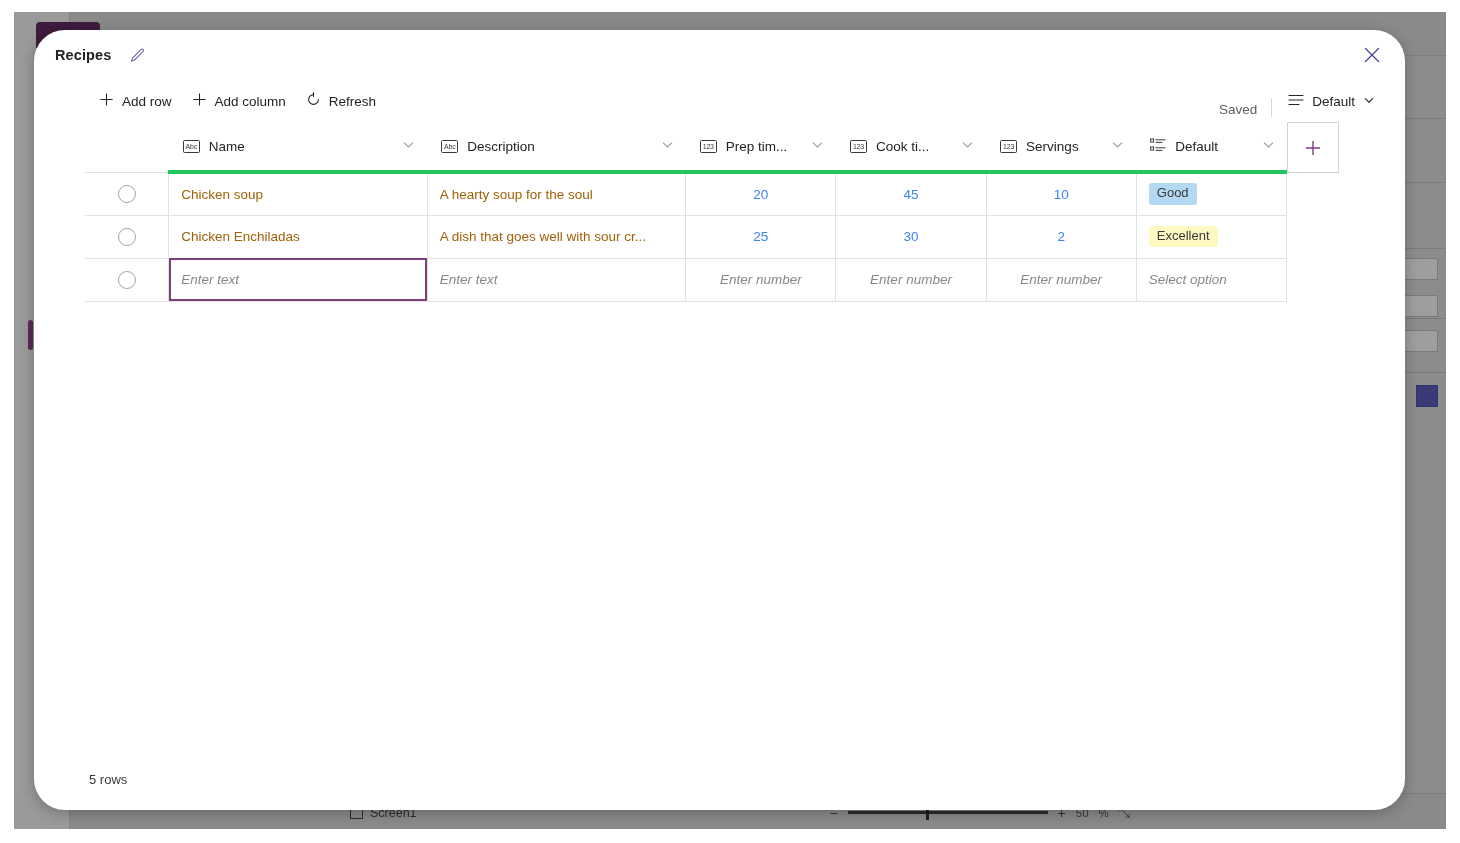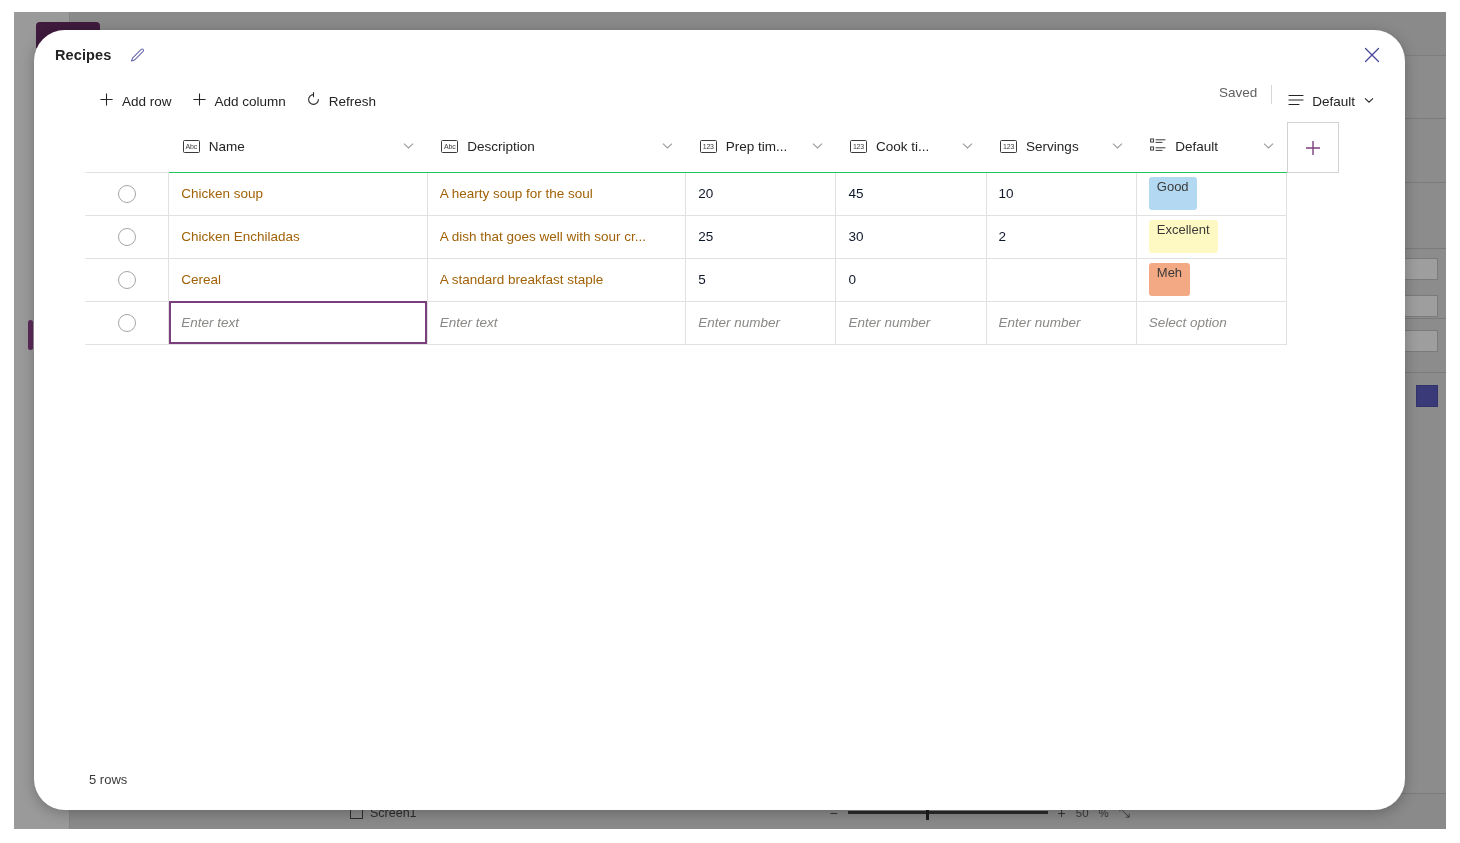--- a/index.html
+++ b/index.html
@@ -133,21 +133,21 @@
   .tb-btn {
     display: flex; align-items: center; gap: 8px;
     height: 32px; padding: 0 10px;
     font-size: 13.5px; color: #242424;
     cursor: pointer; white-space: nowrap;
     background: none; border: none;
     font-family: "Liberation Sans", sans-serif;
   }
   .tb-right {
     margin-left: auto;
-    display: flex; align-items: flex-start; gap: 0;
+    display: flex; align-items: flex-end; gap: 0;
   }
   .saved-label {
     font-size: 13.5px; color: #616161; padding-right: 14px;
   }
   .tb-divider {
     width: 1px; height: 19px; background: #d6d6d6; margin-right: 6px;
   }
 
   
   .grid-wrap {
@@ -169,21 +169,21 @@
     text-align: left;
     font-weight: 400;
     vertical-align: middle;
     background: #ffffff;
   }
   .grid th {
     height: 50px;
     border-top: none;
     border-left: none;
     border-right: none;
-    border-bottom: 1px solid #22c55e;
+    border-bottom: 4px solid #22c55e;
     padding: 0 12px 0 14px;
   }
   .grid th.sel-col, .grid td.sel-col {
     width: 82px; border-left: none; padding: 0;
   }
   .grid th.sel-col { border-bottom: 1px solid #e1e1e1; }
   .col-name    { width: 253px; }
   .col-desc    { width: 253px; }
   .col-prep    { width: 147px; }
   .col-cook    { width: 147px; }
@@ -213,48 +213,48 @@
   .choice-icon { flex: none; }
 
   .radio {
     width: 18px; height: 18px;
     border: 1.3px solid #a6a6a6;
     border-radius: 50%;
     margin: 0 auto;
     cursor: pointer;
   }
 
-  td.num { text-align: left; color: #0f172a; }
+  td.num { text-align: center; color: #3b82f6; }
   td.txt { color: #a16207; }
   .ellip { display: block; overflow: hidden; text-overflow: ellipsis; white-space: nowrap; }
 
   .badge {
     display: inline-block;
-    padding: 3px 8px 16px;
+    padding: 3px 8px 4px;
     border-radius: 3px;
     font-size: 13px;
     color: #3b3a39;
     line-height: 1.15;
   }
 
   
   .addcol-btn {
     position: absolute;
     left: 1253px; top: 0;
     width: 52px; height: 51px;
     border: 1px solid #d2d2d2;
     background: #fff;
     display: flex; align-items: center; justify-content: center;
     cursor: pointer;
   }
 
   
   tr.newrow td { color: #8a8886; }
   .ph { font-style: italic; color: #8a8886; font-size: 13.5px; }
-  .ph.right { display: block; text-align: left; }
+  .ph.right { display: block; text-align: center; }
   td.focused {
     outline: 2px solid #7b3f7b;
     outline-offset: -2px;
   }
 
   .rowcount {
     position: absolute;
     left: 55px; bottom: 23px;
     font-size: 13px; color: #3b3a39;
   }
@@ -480,35 +480,20 @@
               <span class="ellip">Chicken Enchiladas</span>
             </td>
           <td class="txt">
               <span class="ellip">A dish that goes well with sour cr...</span>
             </td>
           <td class="num">25</td>
           <td class="num">30</td>
           <td class="num">2</td>
           <td><span class="badge" style="background: #fef9c3;">Excellent</span></td>
         </tr>
-        <tr>
-          <td class="sel-col">
-              <div class="radio"></div>
-            </td>
-          <td class="txt">
-              <span class="ellip">Cereal</span>
-            </td>
-          <td class="txt">
-              <span class="ellip">A standard breakfast staple</span>
-            </td>
-          <td class="num">5</td>
-          <td class="num">0</td>
-          <td class="num"></td>
-          <td><span class="badge" style="background: rgb(243, 169, 131);">Meh</span></td>
-        </tr>
 
         <tr class="newrow">
           <td class="sel-col">
               <div class="radio"></div>
             </td>
           <td class="focused"><span class="ph">Enter text</span></td>
           <td><span class="ph">Enter text</span></td>
           <td>
               <span class="ph right">Enter number</span>
             </td>

